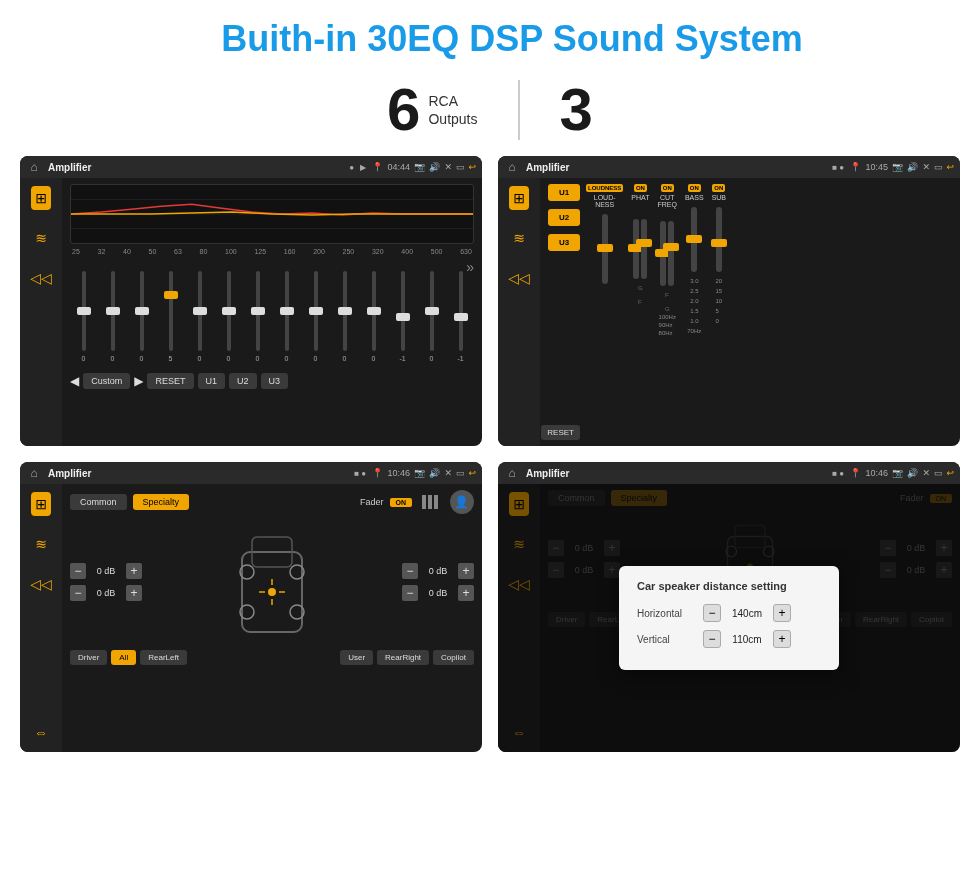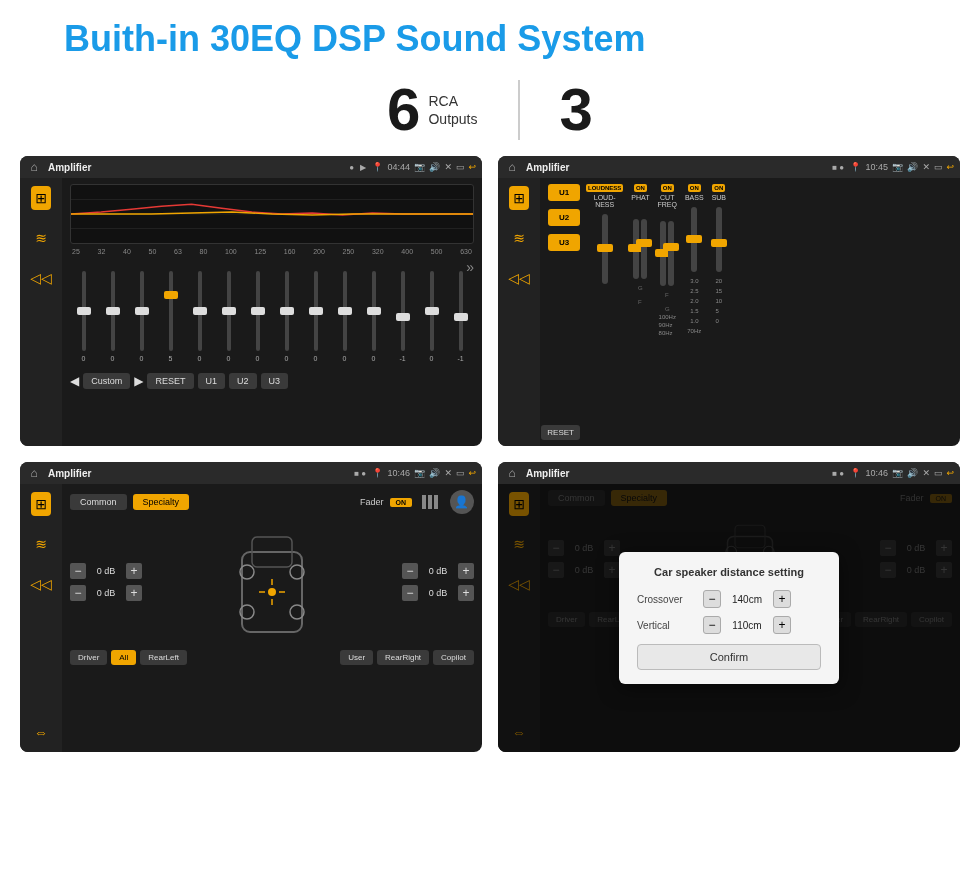--- a/index.html
+++ b/index.html
@@ -5,20 +5,21 @@
     * { margin: 0; padding: 0; box-sizing: border-box; }
     body {
       width: 980px;
       height: 881px;
       background: #ffffff;
       font-family: Arial, sans-serif;
       overflow: hidden;
     }
 
     .page-title {
+      text-align: center;
       padding: 18px 20px 12px;
       font-size: 36px;
       font-weight: 900;
       color: #1a9be8;
       margin-left: 44px;
     }
 
     .stats-row {
       display: flex;
       justify-content: center;
@@ -499,21 +500,20 @@
       background: #f5f5f5;
       border-radius: 6px;
       padding: 14px 18px;
       width: 220px;
       box-shadow: 0 4px 20px rgba(0,0,0,0.5);
     }
 
     .dialog-title {
       font-size: 11px;
       color: #333;
-      text-align: center;
       margin-bottom: 12px;
       font-weight: bold;
     }
 
     .dialog-row {
       display: flex;
       align-items: center;
       gap: 6px;
       margin-bottom: 8px;
     }
@@ -1018,30 +1018,29 @@
             <button style="background:#3a3a3a;color:#ddd;border:none;border-radius:3px;padding:3px 8px;font-size:8px;">RearRight</button>
             <button style="background:#3a3a3a;color:#ddd;border:none;border-radius:3px;padding:3px 8px;font-size:8px;">Copilot</button>
           </div>
         </div>
       </div>
 
       <div class="dialog-overlay">
         <div class="dialog-box">
           <div class="dialog-title">Car speaker distance setting</div>
           <div class="dialog-row">
-            <span class="dialog-label">Crossover</span>
+            <span class="dialog-label">Horizontal</span>
             <button class="dialog-minus">−</button>
             <span class="dialog-val">140cm</span>
             <button class="dialog-plus">+</button>
           </div>
           <div class="dialog-row">
             <span class="dialog-label">Vertical</span>
             <button class="dialog-minus">−</button>
             <span class="dialog-val">110cm</span>
             <button class="dialog-plus">+</button>
           </div>
-          <button class="dialog-confirm-btn">Confirm</button>
         </div>
       </div>
     </div>
   </div>
 
 </div>
 
 </body></html>

